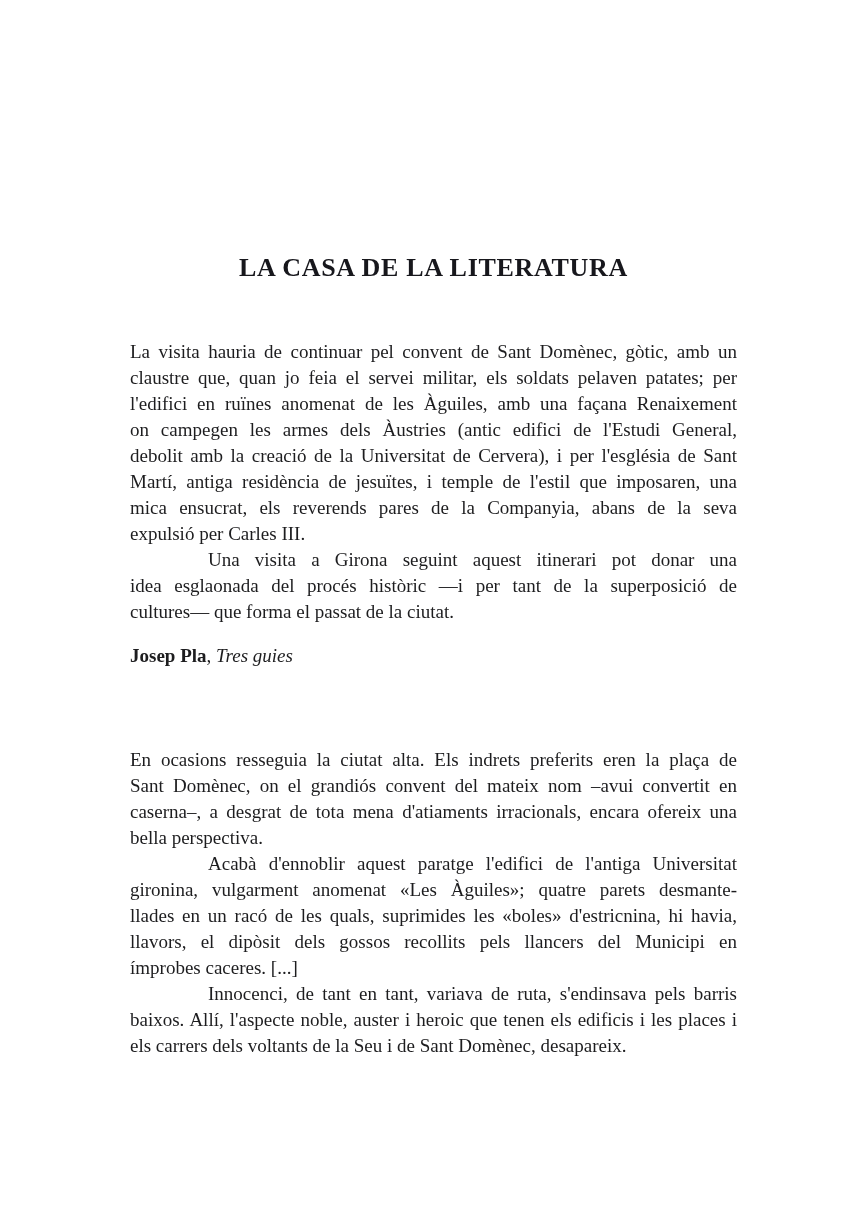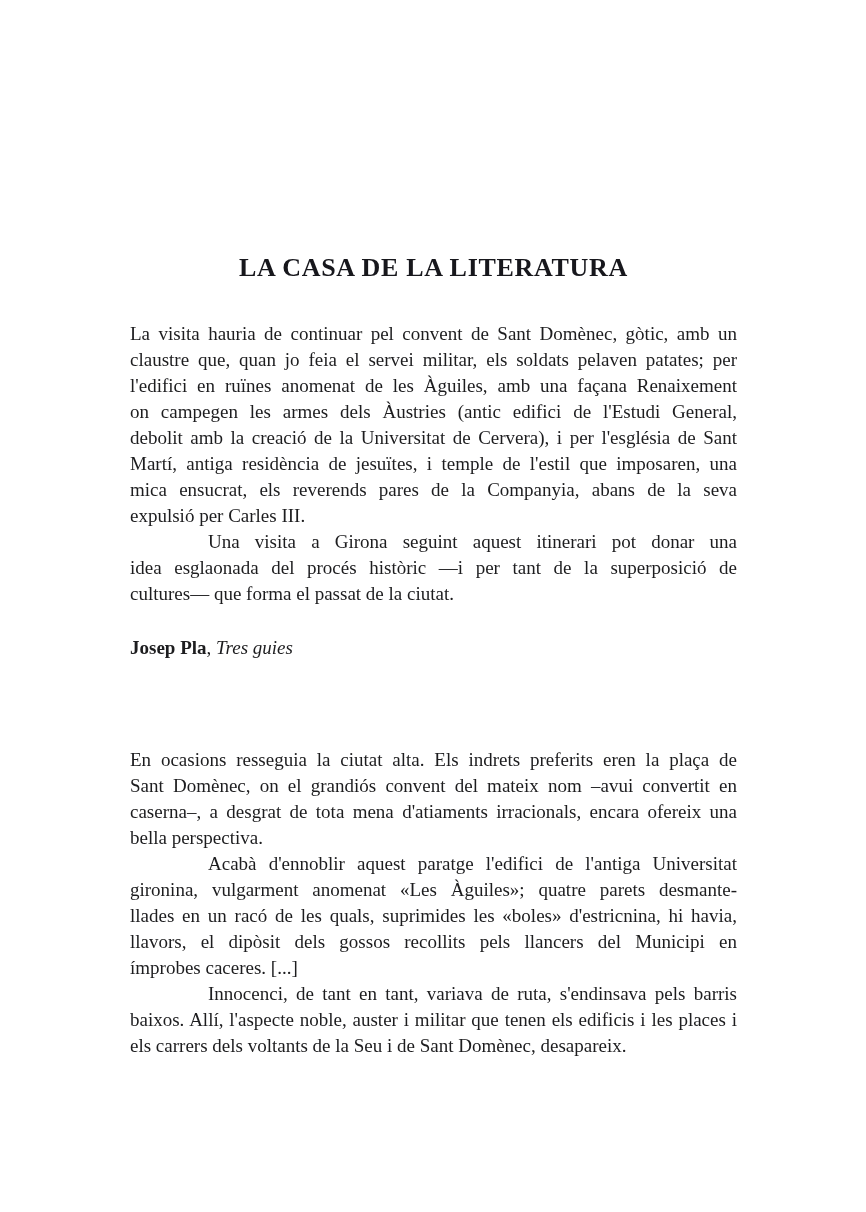--- a/index.html
+++ b/index.html
@@ -29,34 +29,34 @@
     letter-spacing: 0.7px;
     color: #17171c;
   }
   .quote {
     position: absolute;
     left: 130px;
     width: 607px;
     font-size: 19px;
     line-height: 26px;
   }
-  .quote-1 { top: 321px; }
+  .quote-1 { top: 339px; }
   .quote-2 { top: 747px; }
   .para { margin: 0; }
   .line {
     text-align: justify;
     text-align-last: justify;
   }
   .line-last {
     text-align: right;
     text-align-last: left;
   }
   .line-indent { text-indent: 78px; }
   .attribution {
-    margin: 28px 0 0 0;
+    margin: 18px 0 0 0;
     font-size: 19px;
     line-height: 26px;
   }
   .author { font-weight: bold; }
   .work { font-style: italic; }
 </style>
 </head>
 <body>
 
 <div class="sheet">
@@ -94,20 +94,20 @@
         </div>
         <div class="para">
           <div class="line line-indent">Acabà d'ennoblir aquest paratge l'edifici de l'antiga Universitat</div>
           <div class="line">gironina, vulgarment anomenat «Les Àguiles»; quatre parets desmante-</div>
           <div class="line">llades en un racó de les quals, suprimides les «boles» d'estricnina, hi havia,</div>
           <div class="line">llavors, el dipòsit dels gossos recollits pels llancers del Municipi en</div>
           <div class="line line-last">ímprobes caceres. [...]</div>
         </div>
         <div class="para">
           <div class="line line-indent">Innocenci, de tant en tant, variava de ruta, s'endinsava pels barris</div>
-          <div class="line">baixos. Allí, l'aspecte noble, auster i militar que tenen els edificis i les places i</div>
+          <div class="line">baixos. Allí, l'aspecte noble, auster i heroic que tenen els edificis i les places i</div>
           <div class="line line-last">els carrers dels voltants de la Seu i de Sant Domènec, desapareix.</div>
         </div>
       </div>
     <p class="attribution"><span class="author">Companyia Bertrana</span><span class="sep">, </span><em class="work">El vagabund</em></p>
   </section>
 
 </div>
 
 </body></html>

